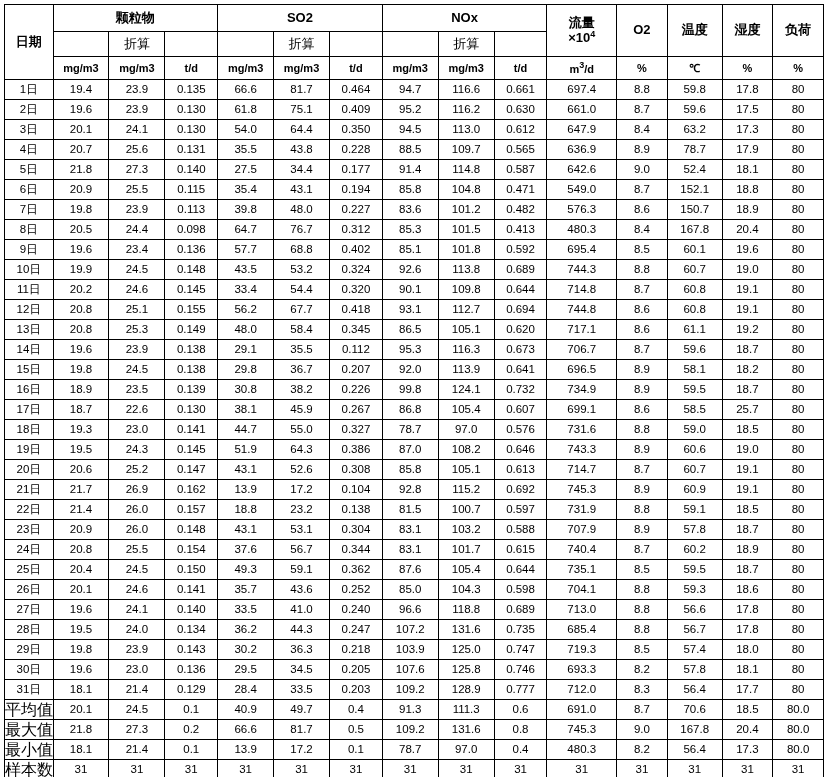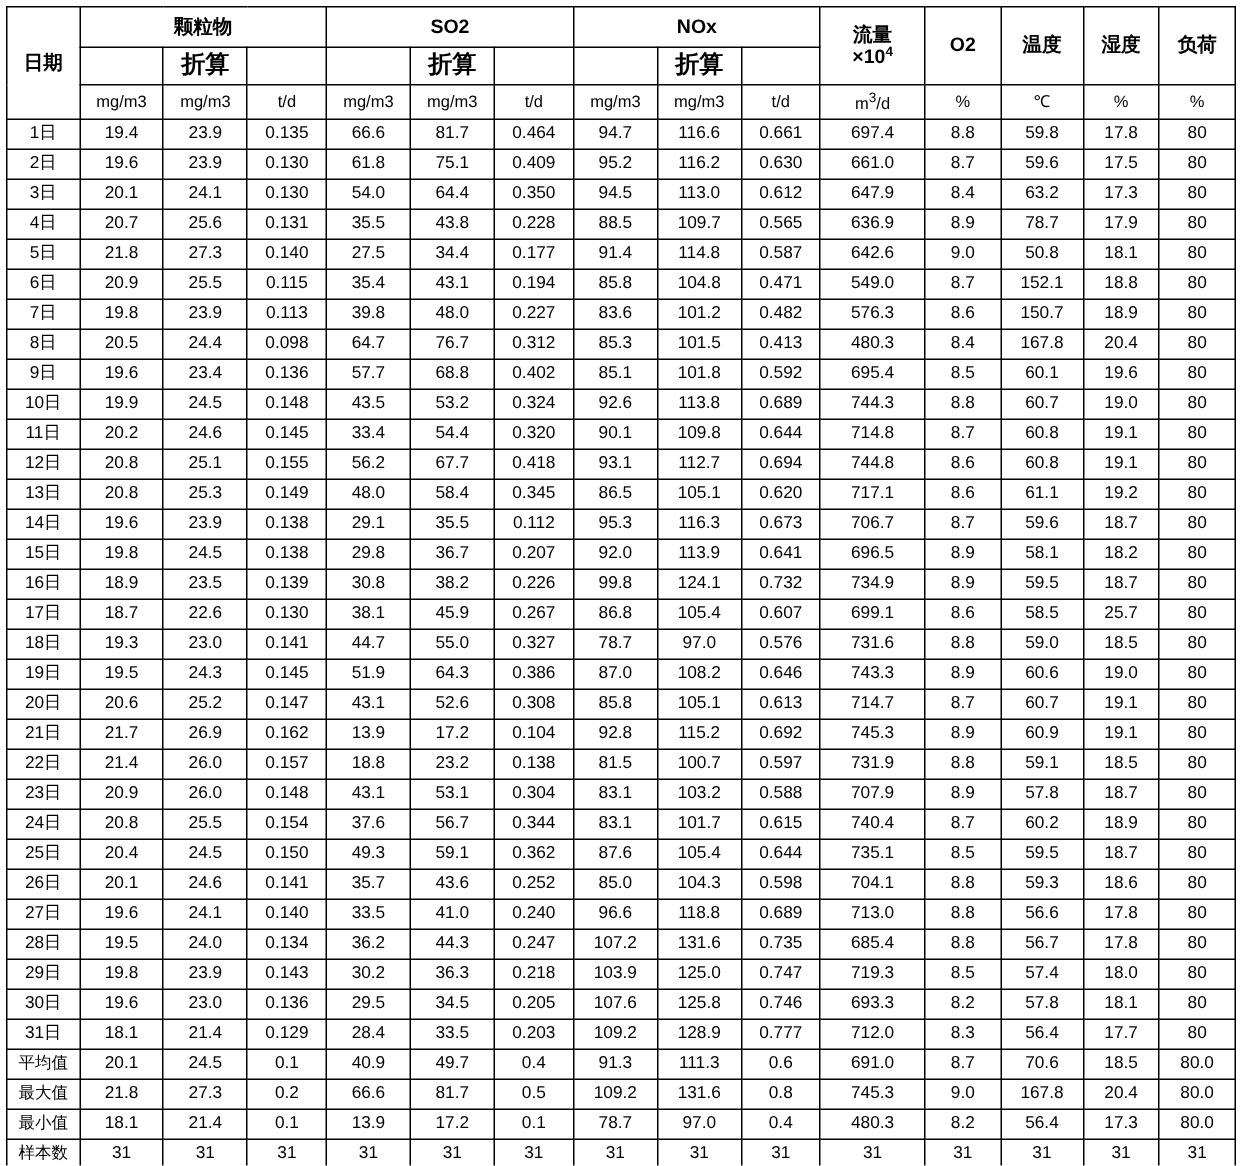--- a/index.html
+++ b/index.html
@@ -34,27 +34,27 @@
     overflow: hidden;
     white-space: nowrap;
   }
   
   tr.hdr-group th {
     font-size: 13px;
     font-weight: bold;
     height: 26px;
   }
   tr.hdr-sub th {
-    font-size: 16px;
-    font-weight: bold;
+    font-size: 13px;
+    font-weight: normal;
     height: 24px;
   }
   tr.hdr-unit th {
     font-size: 11px;
-    font-weight: normal;
+    font-weight: bold;
     height: 22px;
   }
   th.date-head {
     font-size: 13px;
     font-weight: bold;
   }
   th.vtitle {
     font-size: 13px;
     font-weight: bold;
   }
@@ -65,21 +65,21 @@
   }
   .sup {
     font-size: 9px;
     vertical-align: super;
   }
   td.rowlabel {
     font-size: 11.5px;
     text-align: center;
   }
   td.rowlabel.summary {
-    font-size: 11px;
+    font-size: 16px;
   }
   
   col.c-date { width: 46px; }
   col.c-num  { width: 53px; }
   col.c-tpd  { width: 50px; }
   col.c-flow { width: 66px; }
   col.c-o2   { width: 48px; }
   col.c-temp { width: 52px; }
   col.c-hum  { width: 48px; }
   col.c-load { width: 48px; }
@@ -226,21 +226,21 @@
           <td>27.3</td>
           <td>0.140</td>
           <td>27.5</td>
           <td>34.4</td>
           <td>0.177</td>
           <td>91.4</td>
           <td>114.8</td>
           <td>0.587</td>
           <td>642.6</td>
           <td>9.0</td>
-          <td>50.8</td>
+          <td>52.4</td>
           <td>18.1</td>
           <td>80</td>
         </tr>
         <tr>
           <td class="rowlabel">6日</td>
           <td>20.9</td>
           <td>25.5</td>
           <td>0.115</td>
           <td>35.4</td>
           <td>43.1</td>

